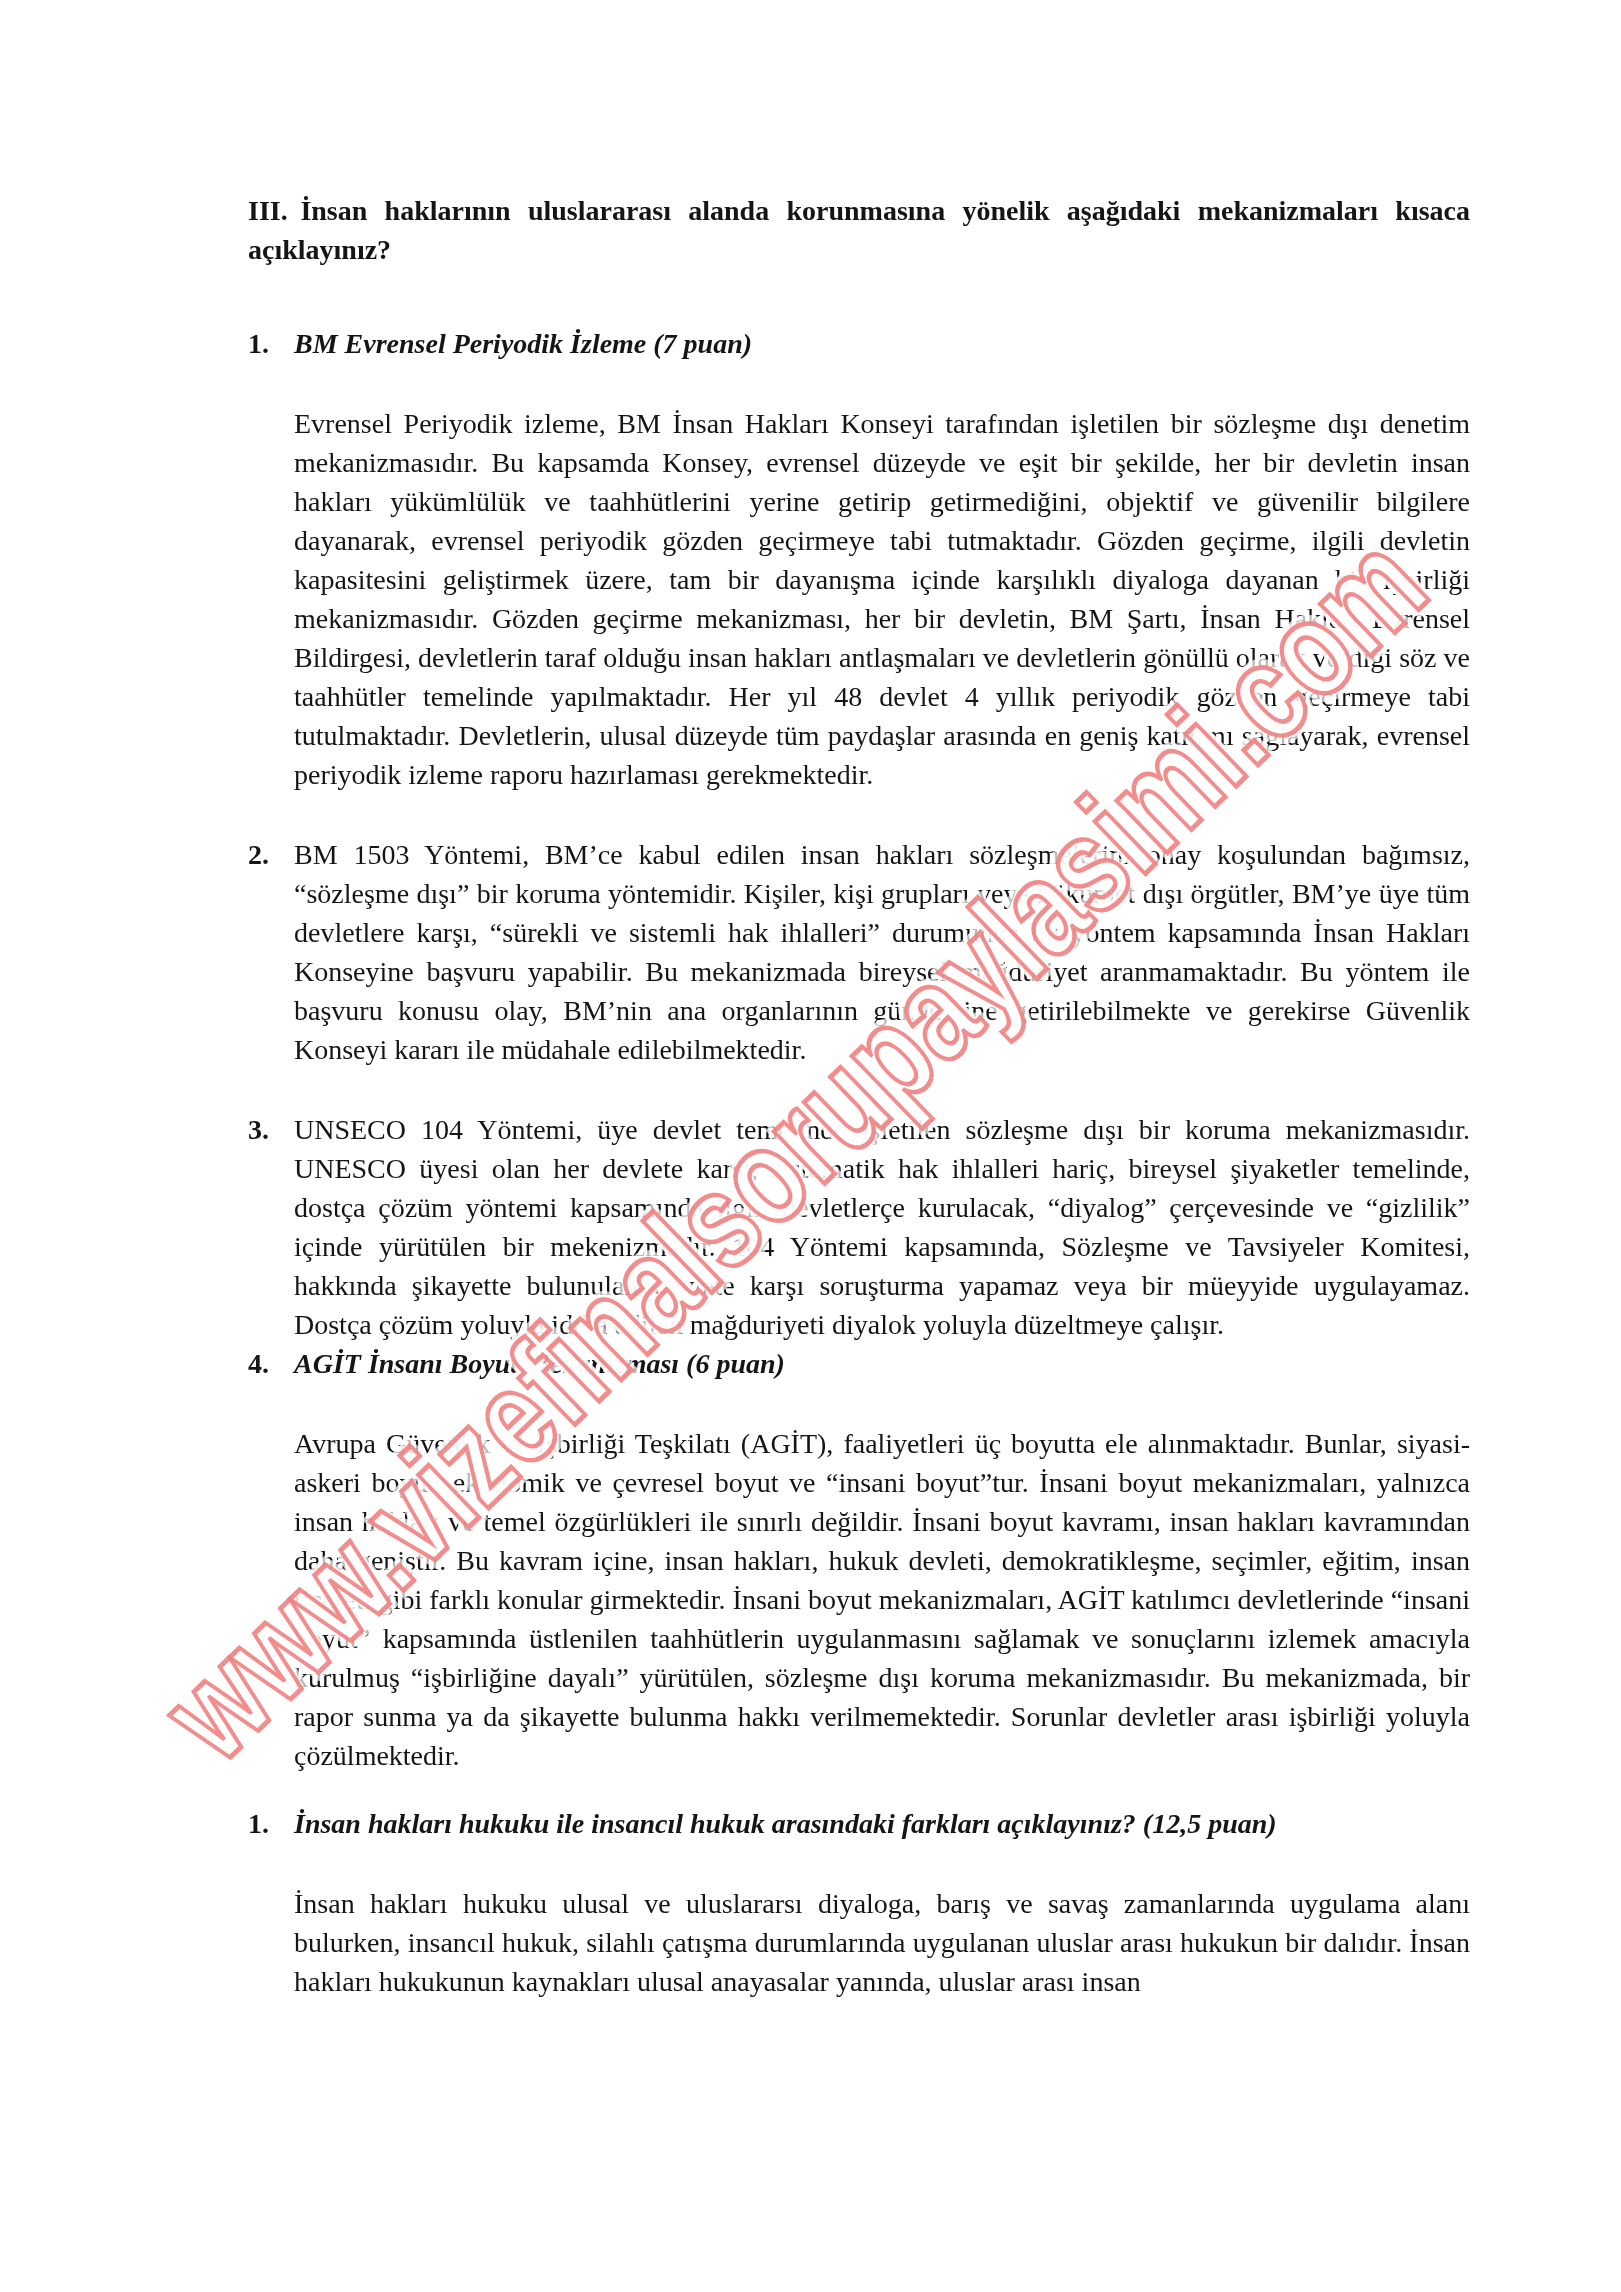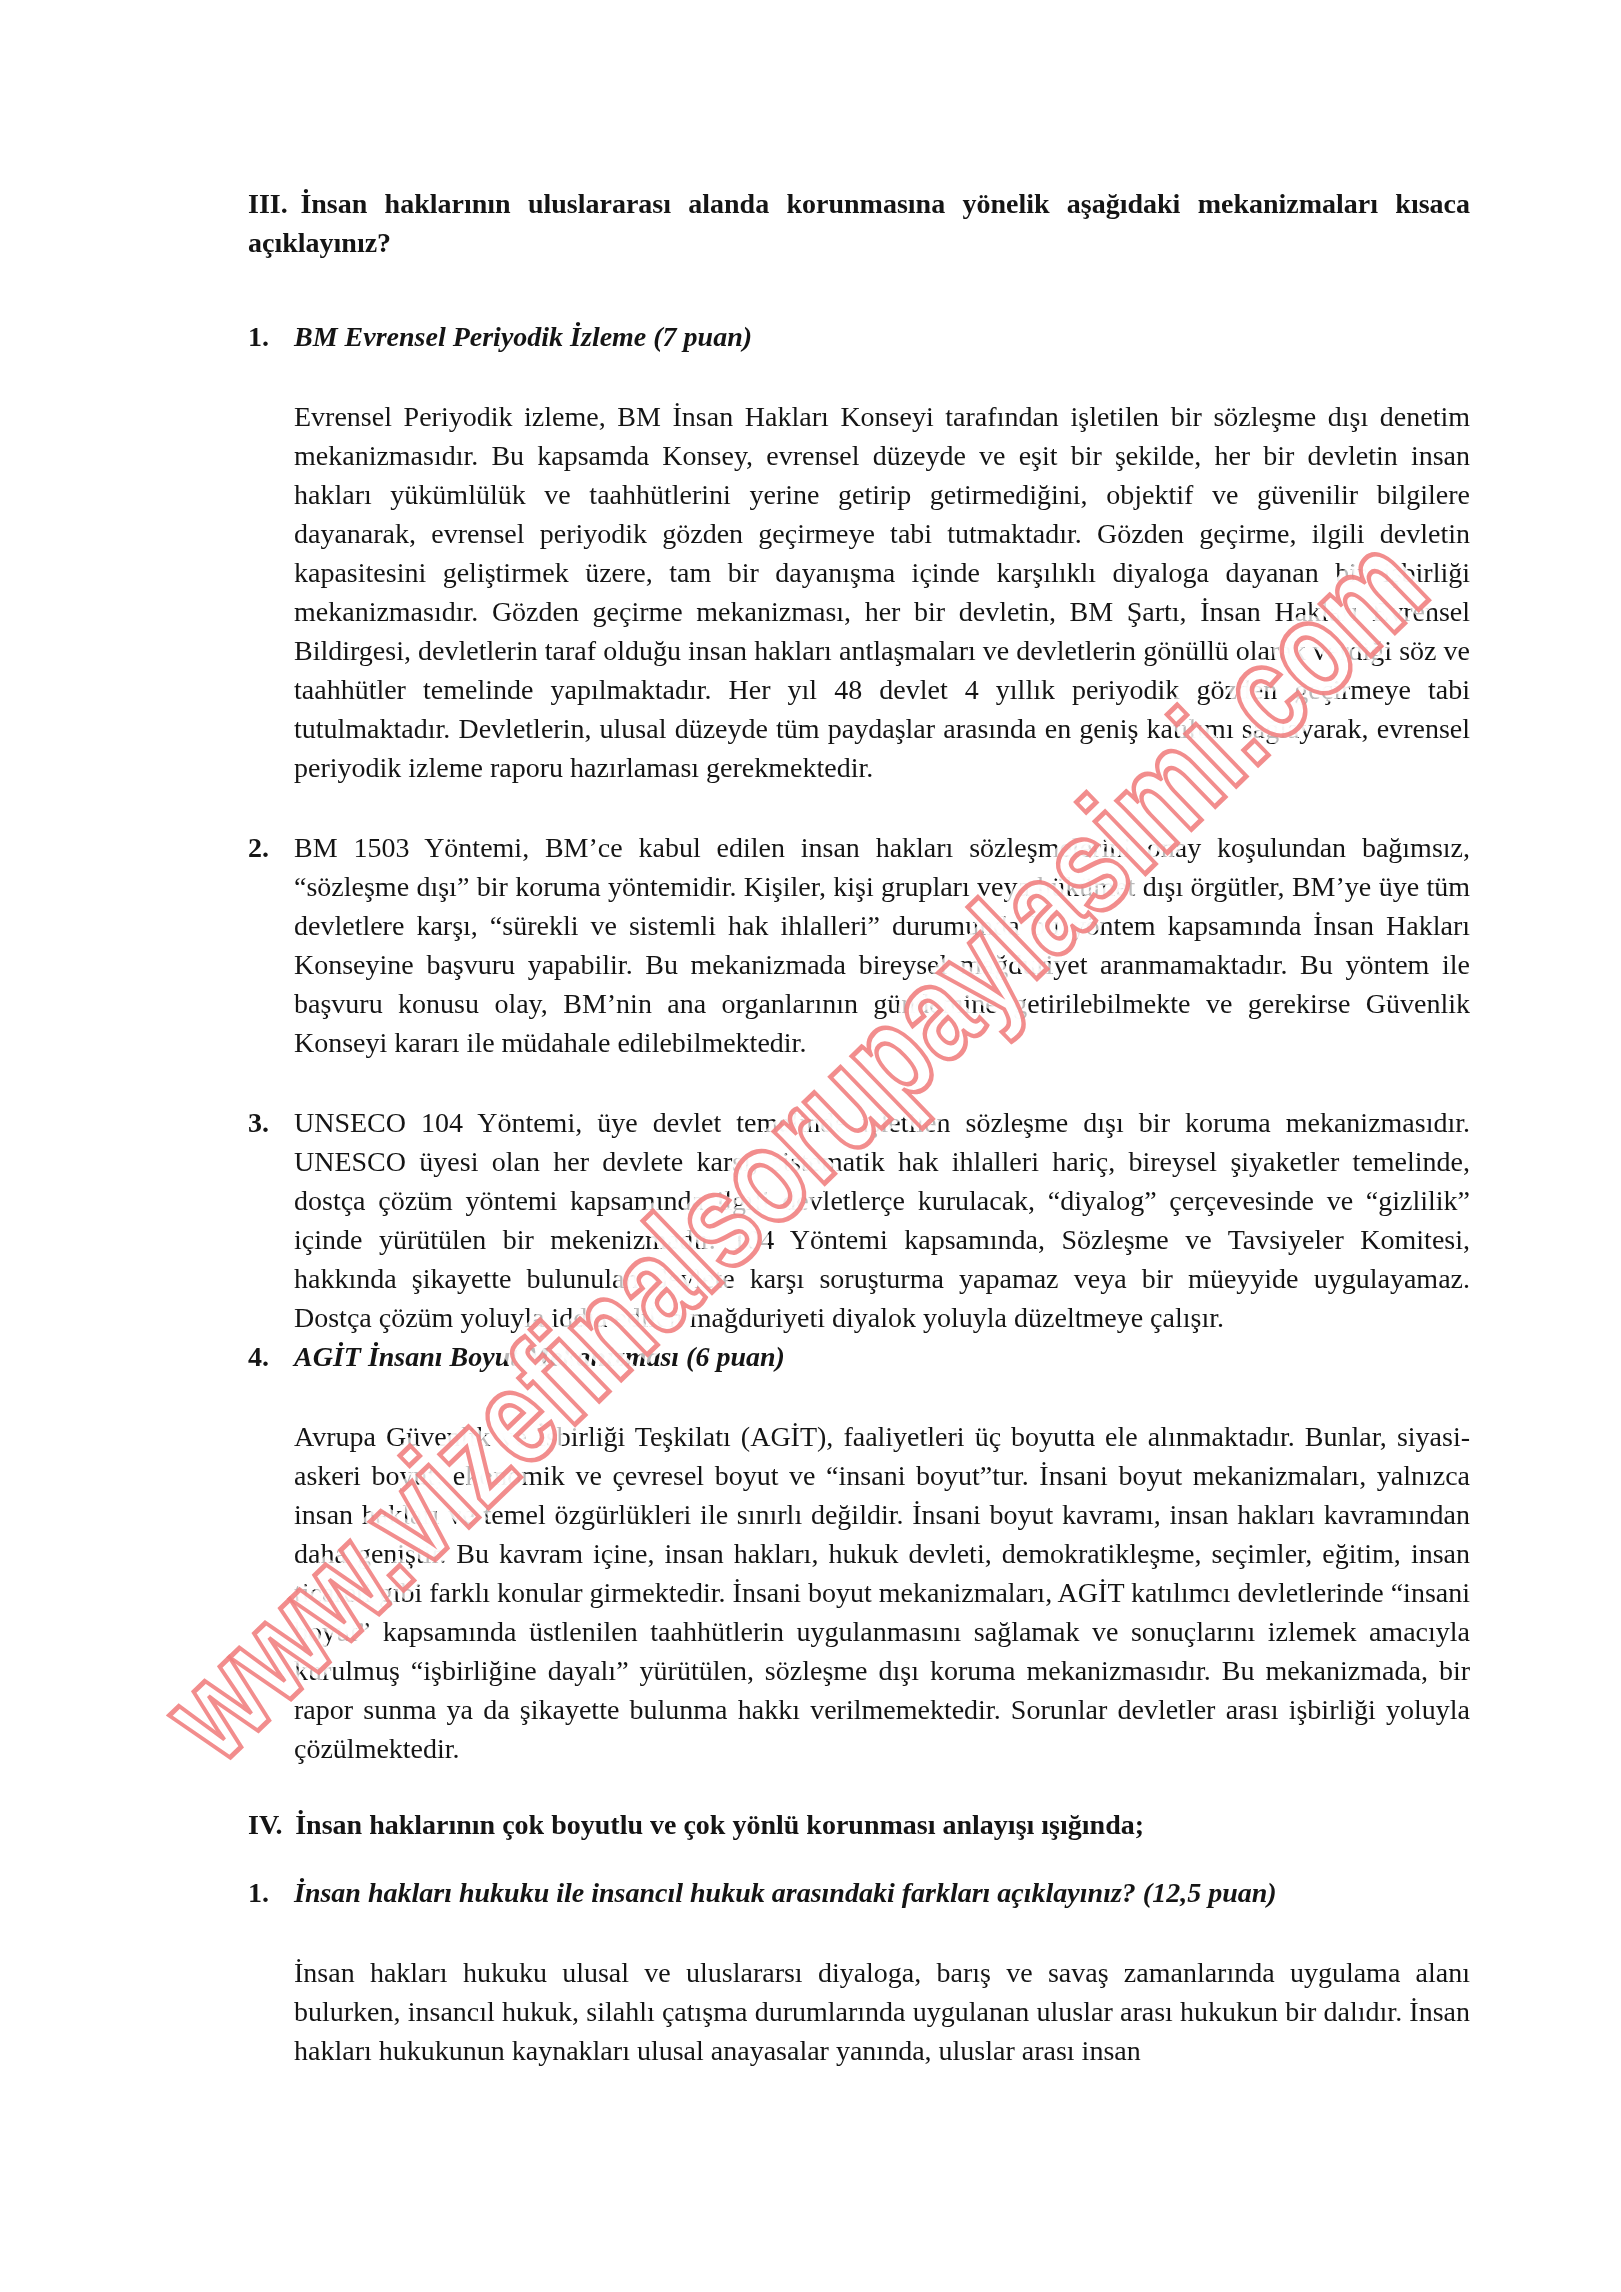--- a/index.html
+++ b/index.html
@@ -14,20 +14,21 @@
     color:#151515;
   }
   .content {
     position:absolute;
     left:248px; top:184px;
     width:1222px;
   }
   .sec-heading {
     font-weight:bold;
     text-align:justify;
+    margin-top:7px;
   }
   .sec-label { margin-right:12.7px; }
   .items { margin-top:55px; }
   .item { position:relative; padding-left:46px; }
   .item-num {
     position:absolute; left:0; top:0;
     font-weight:bold;
   }
   .item-title { font-weight:bold;font-style:italic; }
   .item-body { text-align:justify;margin-top:41px; }
@@ -83,23 +84,20 @@
       </div>
 
       <div class="item">
         <span class="item-num">4.</span>
         <div class="item-title">AGİT İnsanı Boyut Mekanizması (6 puan)</div>
         <div class="item-body">Avrupa Güvenlik ve İşbirliği Teşkilatı (AGİT), faaliyetleri üç boyutta ele alınmaktadır. Bunlar, siyasi-askeri boyut, ekonomik ve çevresel boyut ve “insani boyut”tur. İnsani boyut mekanizmaları, yalnızca insan hakları ve temel özgürlükleri ile sınırlı değildir. İnsani boyut kavramı, insan hakları kavramından daha geniştir. Bu kavram içine, insan hakları, hukuk devleti, demokratikleşme, seçimler, eğitim, insan ticareti gibi farklı konular girmektedir. İnsani boyut mekanizmaları, AGİT katılımcı devletlerinde “insani boyut” kapsamında üstlenilen taahhütlerin uygulanmasını sağlamak ve sonuçlarını izlemek amacıyla kurulmuş “işbirliğine dayalı” yürütülen, sözleşme dışı koruma mekanizmasıdır. Bu mekanizmada, bir rapor sunma ya da şikayette bulunma hakkı verilmemektedir. Sorunlar devletler arası işbirliği yoluyla çözülmektedir.</div>
       </div>
 
     </div>
 
-    <div class="sec-heading sec4-heading">
-      <span class="sec-label">IV.</span><span>İnsan haklarının çok boyutlu ve çok yönlü korunması anlayışı ışığında;</span>
-    </div>
 
     <div class="sec4-items">
 
       <div class="item">
         <span class="item-num">1.</span>
         <div class="item-title">İnsan hakları hukuku ile insancıl hukuk arasındaki farkları açıklayınız? (12,5 puan)</div>
         <div class="item-body">İnsan hakları hukuku ulusal ve uluslararsı diyaloga, barış ve savaş zamanlarında uygulama alanı bulurken, insancıl hukuk, silahlı çatışma durumlarında uygulanan uluslar arası hukukun bir dalıdır. İnsan hakları hukukunun kaynakları ulusal anayasalar yanında, uluslar arası insan</div>
       </div>
 
     </div>

